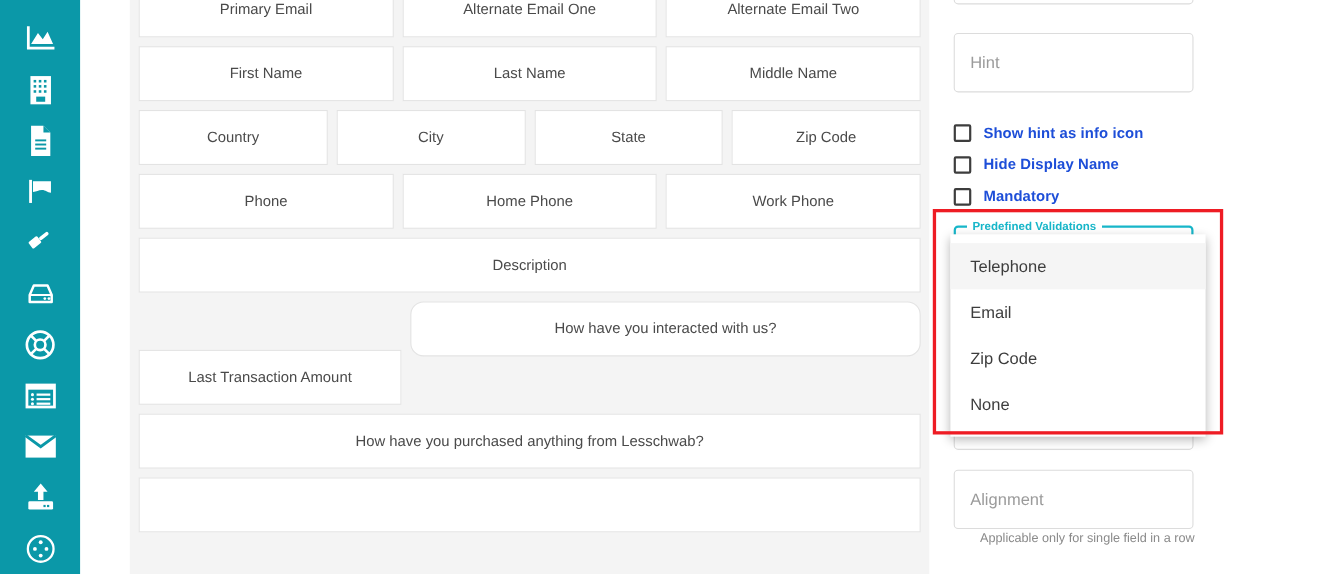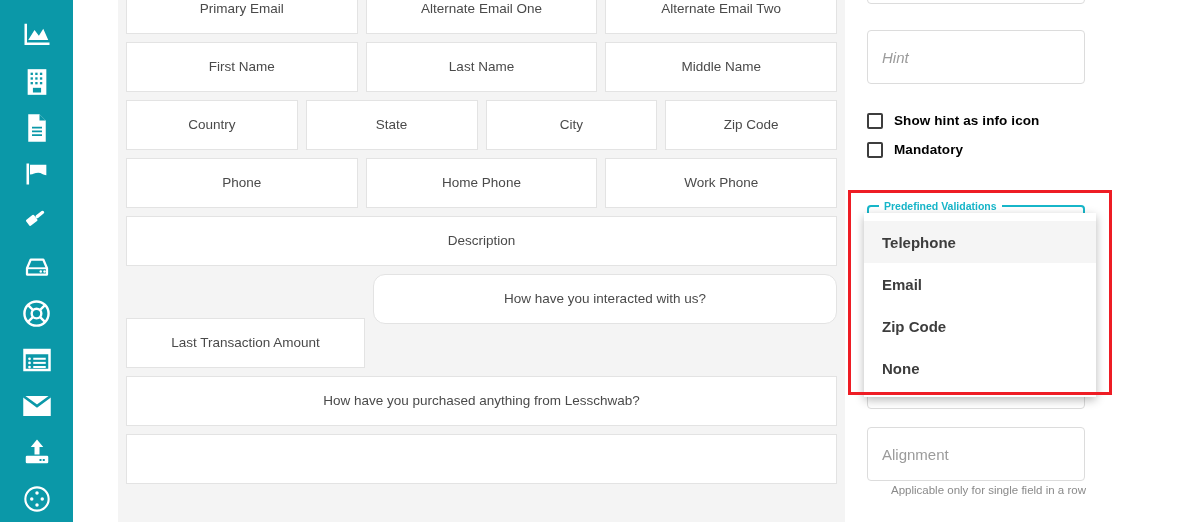--- a/index.html
+++ b/index.html
@@ -103,42 +103,42 @@
     font-size: 15px;
     color: #9b9b9b;
     background: #fff;
     cursor: text;
   }
   .txt-input.clipped-top {
     position: absolute;
     left: 22px;
     top: -50px;
   }
-  .hint-input { position: absolute; left: 22px; top: 30px; font-style: italic; }
+  .hint-input { position: absolute; left: 22px; top: 30px; }
 
   .checks { position: absolute; left: 22px; top: 106px; }
   .check-row {
     display: flex;
     align-items: center;
     height: 29px;
     cursor: pointer;
   }
   .cbox {
     width: 16px;
     height: 16px;
     border: 2px solid #3d3d3d;
     border-radius: 2px;
     background: #fff;
     margin-right: 11px;
     flex: 0 0 16px;
   }
   .check-label {
     font-size: 13.5px;
     font-weight: bold;
-    color: #000000;
+    color: #1d4ed8;
     letter-spacing: .1px;
   }
 
   
   .red-box {
     position: absolute;
     left: 3px;
     top: 190px;
     width: 264px;
     height: 205px;
@@ -185,21 +185,20 @@
   
   .dropdown {
     position: absolute;
     left: 19px;
     top: 213px;
     width: 232px;
     background: #ffffff;
     box-shadow: 0 3px 9px rgba(0,0,0,.28);
     z-index: 30;
     padding: 8px 0;
-    font-weight: bold;
   }
   .dd-item {
     height: 42px;
     display: flex;
     align-items: center;
     padding: 0 18px;
     font-size: 15px;
     color: #3d3d3d;
     cursor: pointer;
   }
@@ -357,22 +356,22 @@
 
       <div class="row">
         <div class="field">First Name</div>
         <div class="field">Last Name</div>
         <div class="field">Middle Name</div>
       </div>
 
 
       <div class="row">
         <div class="field">Country</div>
+        <div class="field">City</div>
         <div class="field">State</div>
-        <div class="field">City</div>
         <div class="field">Zip Code</div>
       </div>
 
       <div class="row">
         <div class="field">Phone</div>
         <div class="field">Home Phone</div>
         <div class="field">Work Phone</div>
       </div>
 
       <div class="row">
@@ -401,20 +400,24 @@
 
     <div class="txt-input hint-input">Hint</div>
 
     <div class="checks">
       <label class="check-row">
         <span class="cbox"></span>
         <span class="check-label">Show hint as info icon</span>
       </label>
       <label class="check-row">
         <span class="cbox"></span>
+        <span class="check-label">Hide Display Name</span>
+      </label>
+      <label class="check-row">
+        <span class="cbox"></span>
         <span class="check-label">Mandatory</span>
       </label>
     </div>
 
     <div class="sel-under">Fill</div>
 
     <fieldset class="select-outline">
       <legend>Predefined Validations</legend>
     </fieldset>
 

